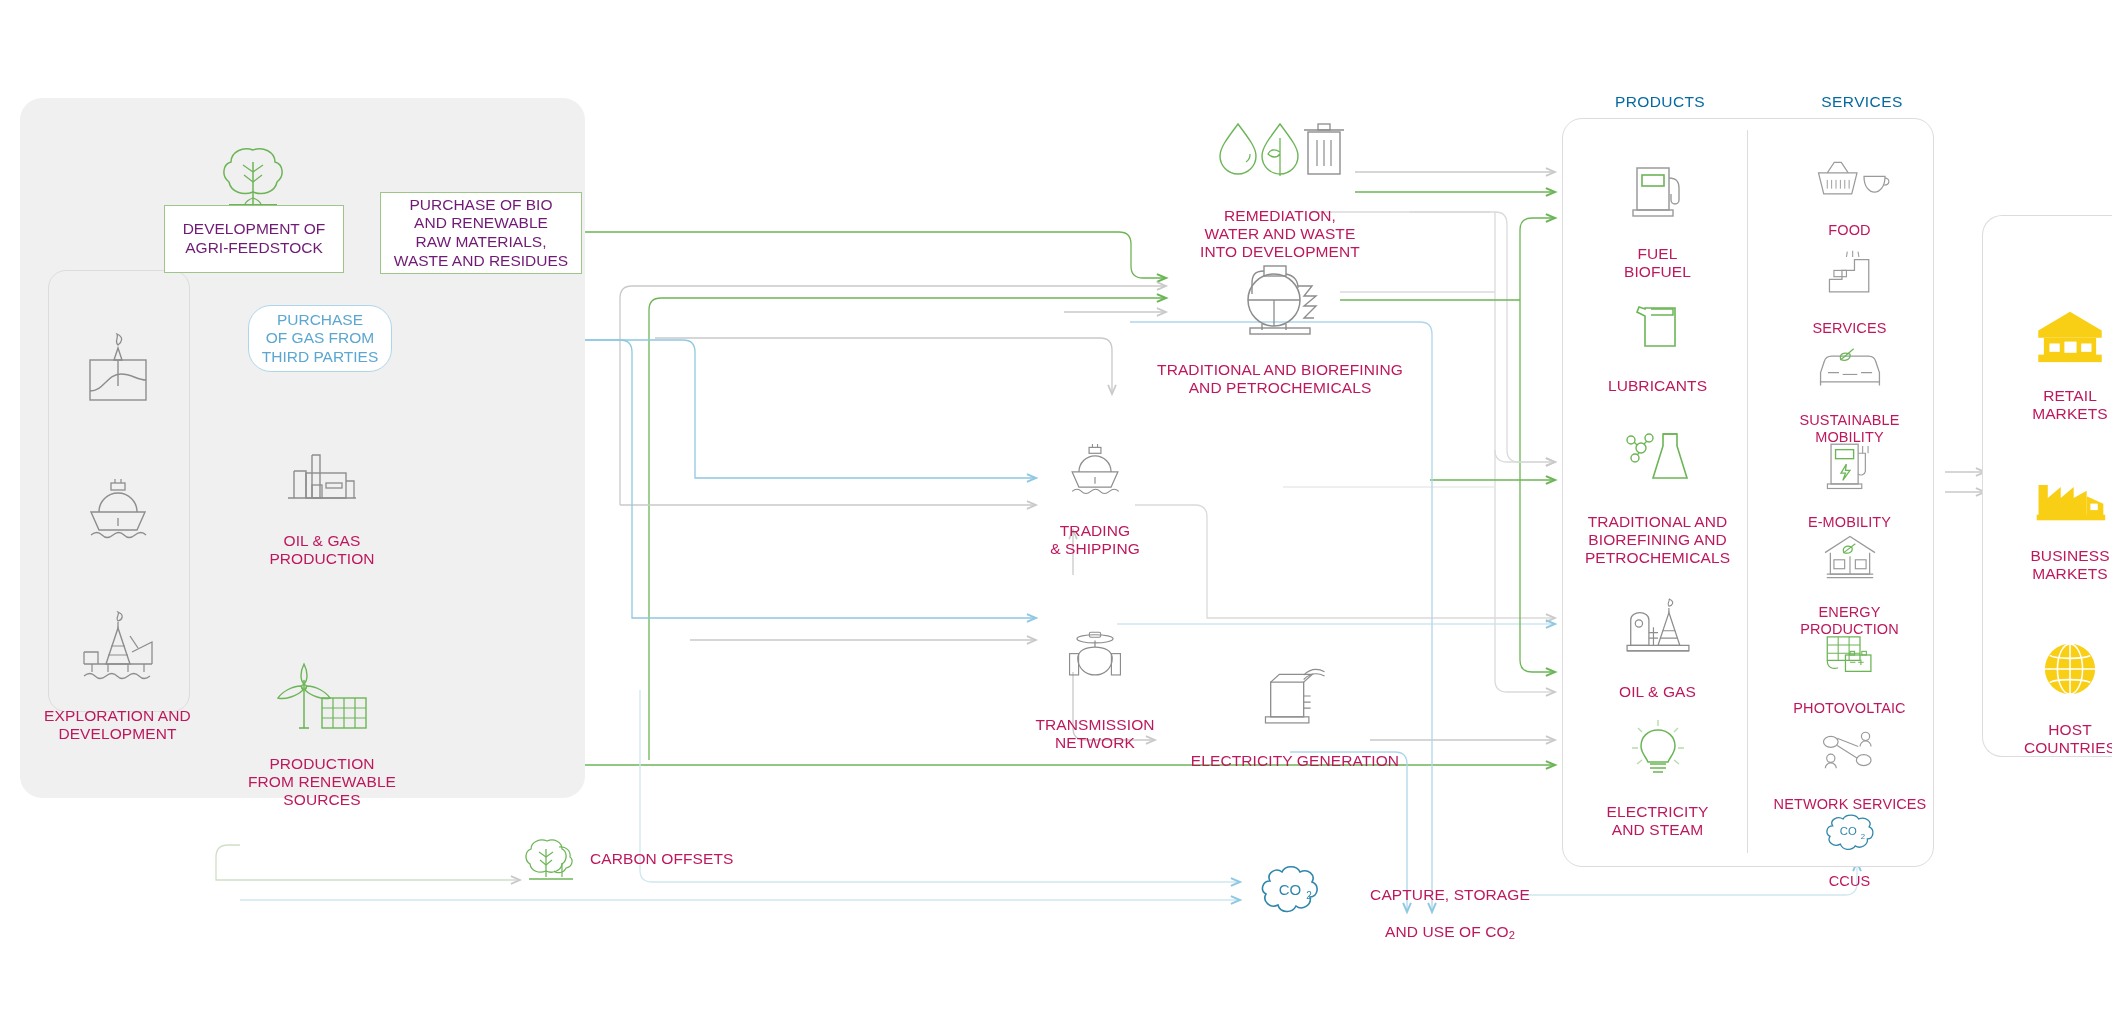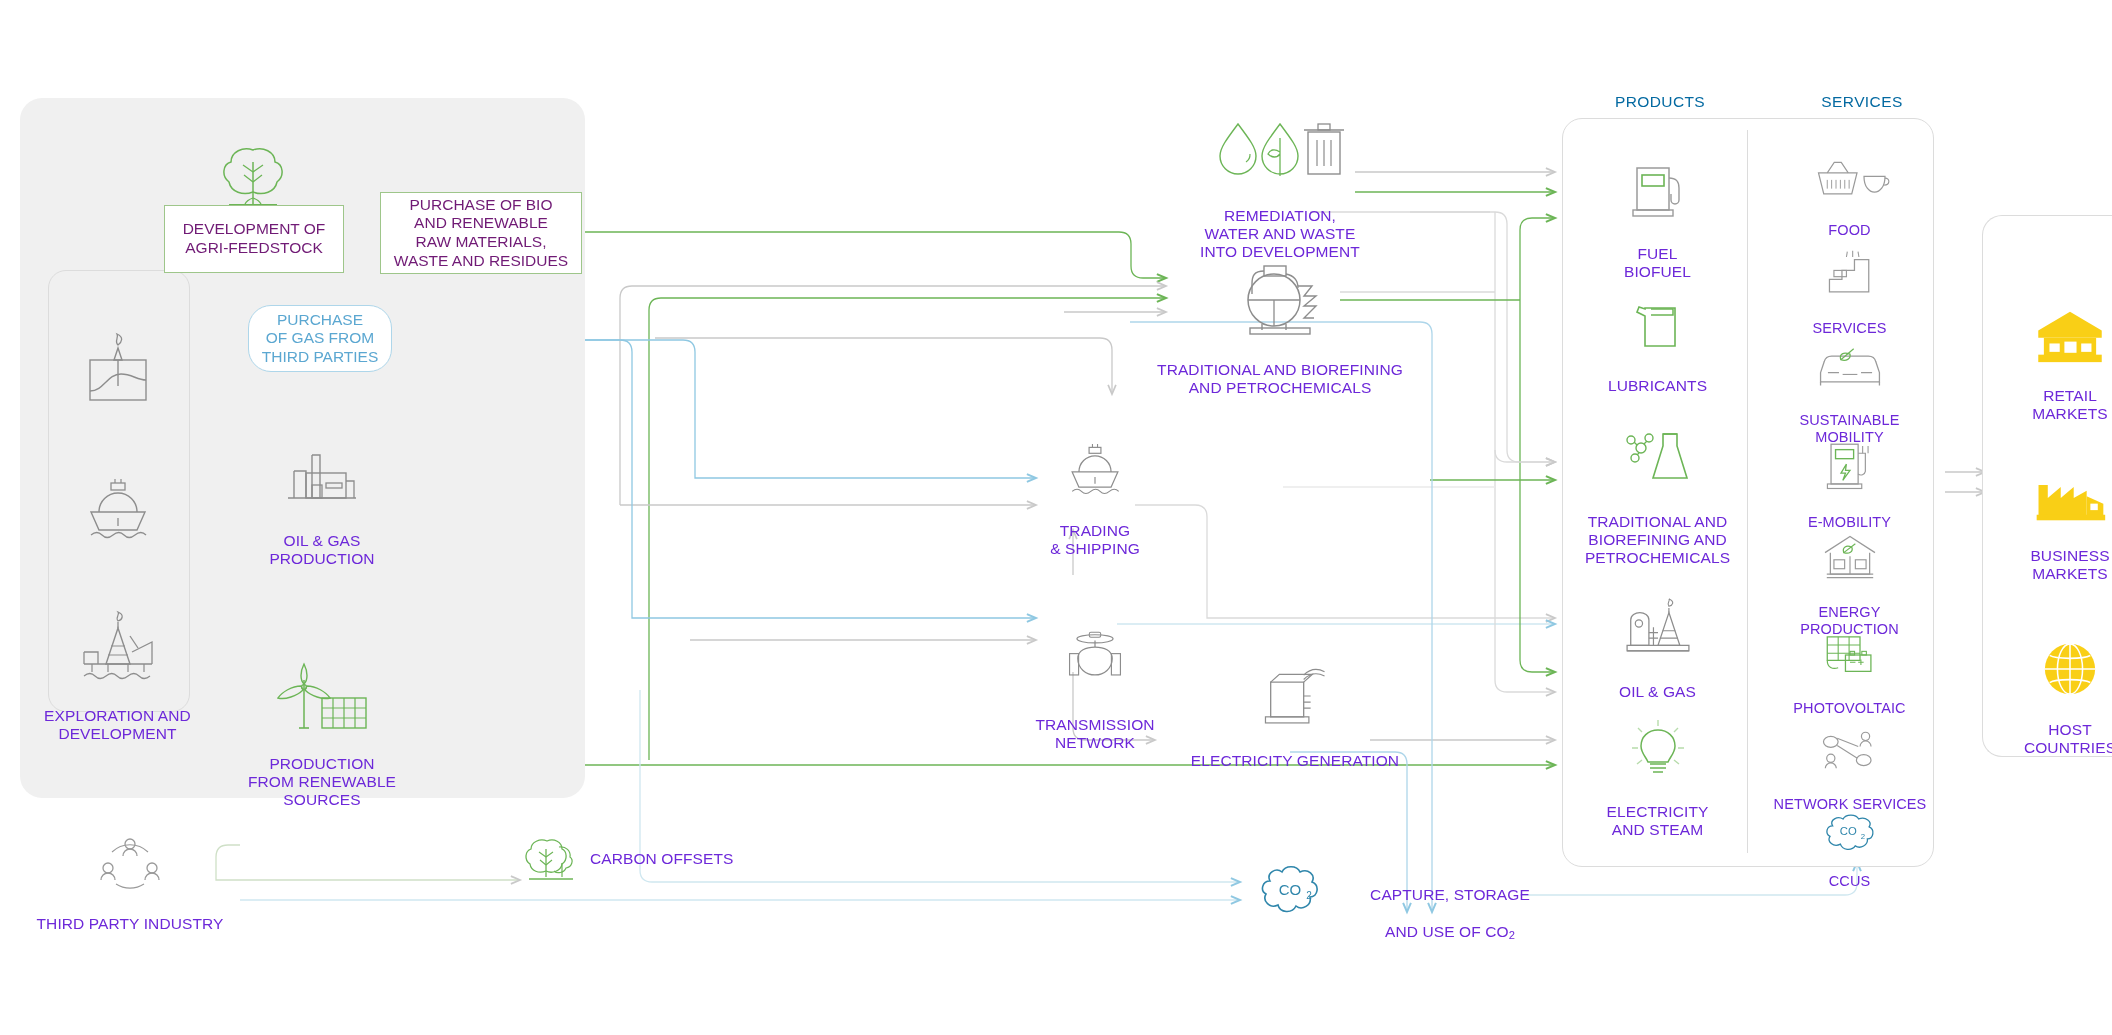--- a/index.html
+++ b/index.html
@@ -37,21 +37,21 @@
   .col-div{
     position:absolute;
     width:1px;
     background:#dcdcdc;
   }
 
   
   .node{
     position:absolute;
     text-align:center;
-    color:#6d28d9;
+    color:#be185d;
     font-size:15.5px;
     line-height:1.18;
     letter-spacing:.1px;
     white-space:pre-line;
   }
   .node .cap{display:block;margin-top:4px;}
   .node.small{font-size:14.5px;}
   .icon{display:block;margin:0 auto;}
 
   
@@ -282,33 +282,20 @@
       <circle cx="34" cy="31" r="2.4" fill="none" stroke="#6cb556" stroke-width="1.3"></circle>
       <path d="M29,72 L39,72" stroke="#6cb556" stroke-width="1.6"></path>
       <rect x="52" y="42" width="44" height="30" fill="none" stroke="#6cb556" stroke-width="1.4"></rect>
       <path d="M52,52 L96,52 M52,62 L96,62 M63,42 L63,72 M74,42 L74,72 M85,42 L85,72" stroke="#6cb556" stroke-width="1.2"></path>
     </svg>
     <span class="cap">PRODUCTION
 FROM RENEWABLE
 SOURCES</span>
   </div>
 
-  <div class="node" style="left:20px;top:812px;width:220px;">
-    <svg class="icon" width="78" height="62" viewBox="0 0 78 62">
-      <circle cx="39" cy="14" r="5" fill="none" stroke="#9a9a9a" stroke-width="1.3"></circle>
-      <path d="M32,26 a7,7 0 0 1 14,0" fill="none" stroke="#9a9a9a" stroke-width="1.3"></path>
-      <circle cx="17" cy="38" r="5" fill="none" stroke="#9a9a9a" stroke-width="1.3"></circle>
-      <path d="M10,50 a7,7 0 0 1 14,0" fill="none" stroke="#9a9a9a" stroke-width="1.3"></path>
-      <circle cx="61" cy="38" r="5" fill="none" stroke="#9a9a9a" stroke-width="1.3"></circle>
-      <path d="M54,50 a7,7 0 0 1 14,0" fill="none" stroke="#9a9a9a" stroke-width="1.3"></path>
-      <path d="M21,22 A26,26 0 0 1 57,22" fill="none" stroke="#9a9a9a" stroke-width="1.1"></path>
-      <path d="M25,54 A26,26 0 0 0 53,54" fill="none" stroke="#9a9a9a" stroke-width="1.1"></path>
-    </svg>
-    <span class="cap">THIRD PARTY INDUSTRY</span>
-  </div>
 
   <div class="node" style="left:520px;top:815px;width:60px;">
     <svg class="icon" width="58" height="54" viewBox="0 0 58 54">
       <path d="M26,8 C33,5 41,9 41,16 C46,18 47,27 41,31 C40,38 31,41 25,38 C18,41 10,38 9,31 C3,27 4,18 10,16 C10,9 19,5 26,8Z" fill="none" stroke="#6cb556" stroke-width="1.3"></path>
       <path d="M25,16 L25,44" stroke="#6cb556" stroke-width="1.3"></path>
       <path d="M25,24 L18,19 M25,24 L32,19 M25,32 L19,27 M25,32 L31,27" stroke="#6cb556" stroke-width="1.1"></path>
       <path d="M38,14 C45,13 50,18 49,24 C53,27 51,34 45,35 C43,40 36,41 33,38" fill="none" stroke="#6cb556" stroke-width="1.2"></path>
       <path d="M41,30 L41,44" stroke="#6cb556" stroke-width="1.2"></path>
       <path d="M8,46 L52,46" stroke="#6cb556" stroke-width="1.7"></path>
     </svg>

